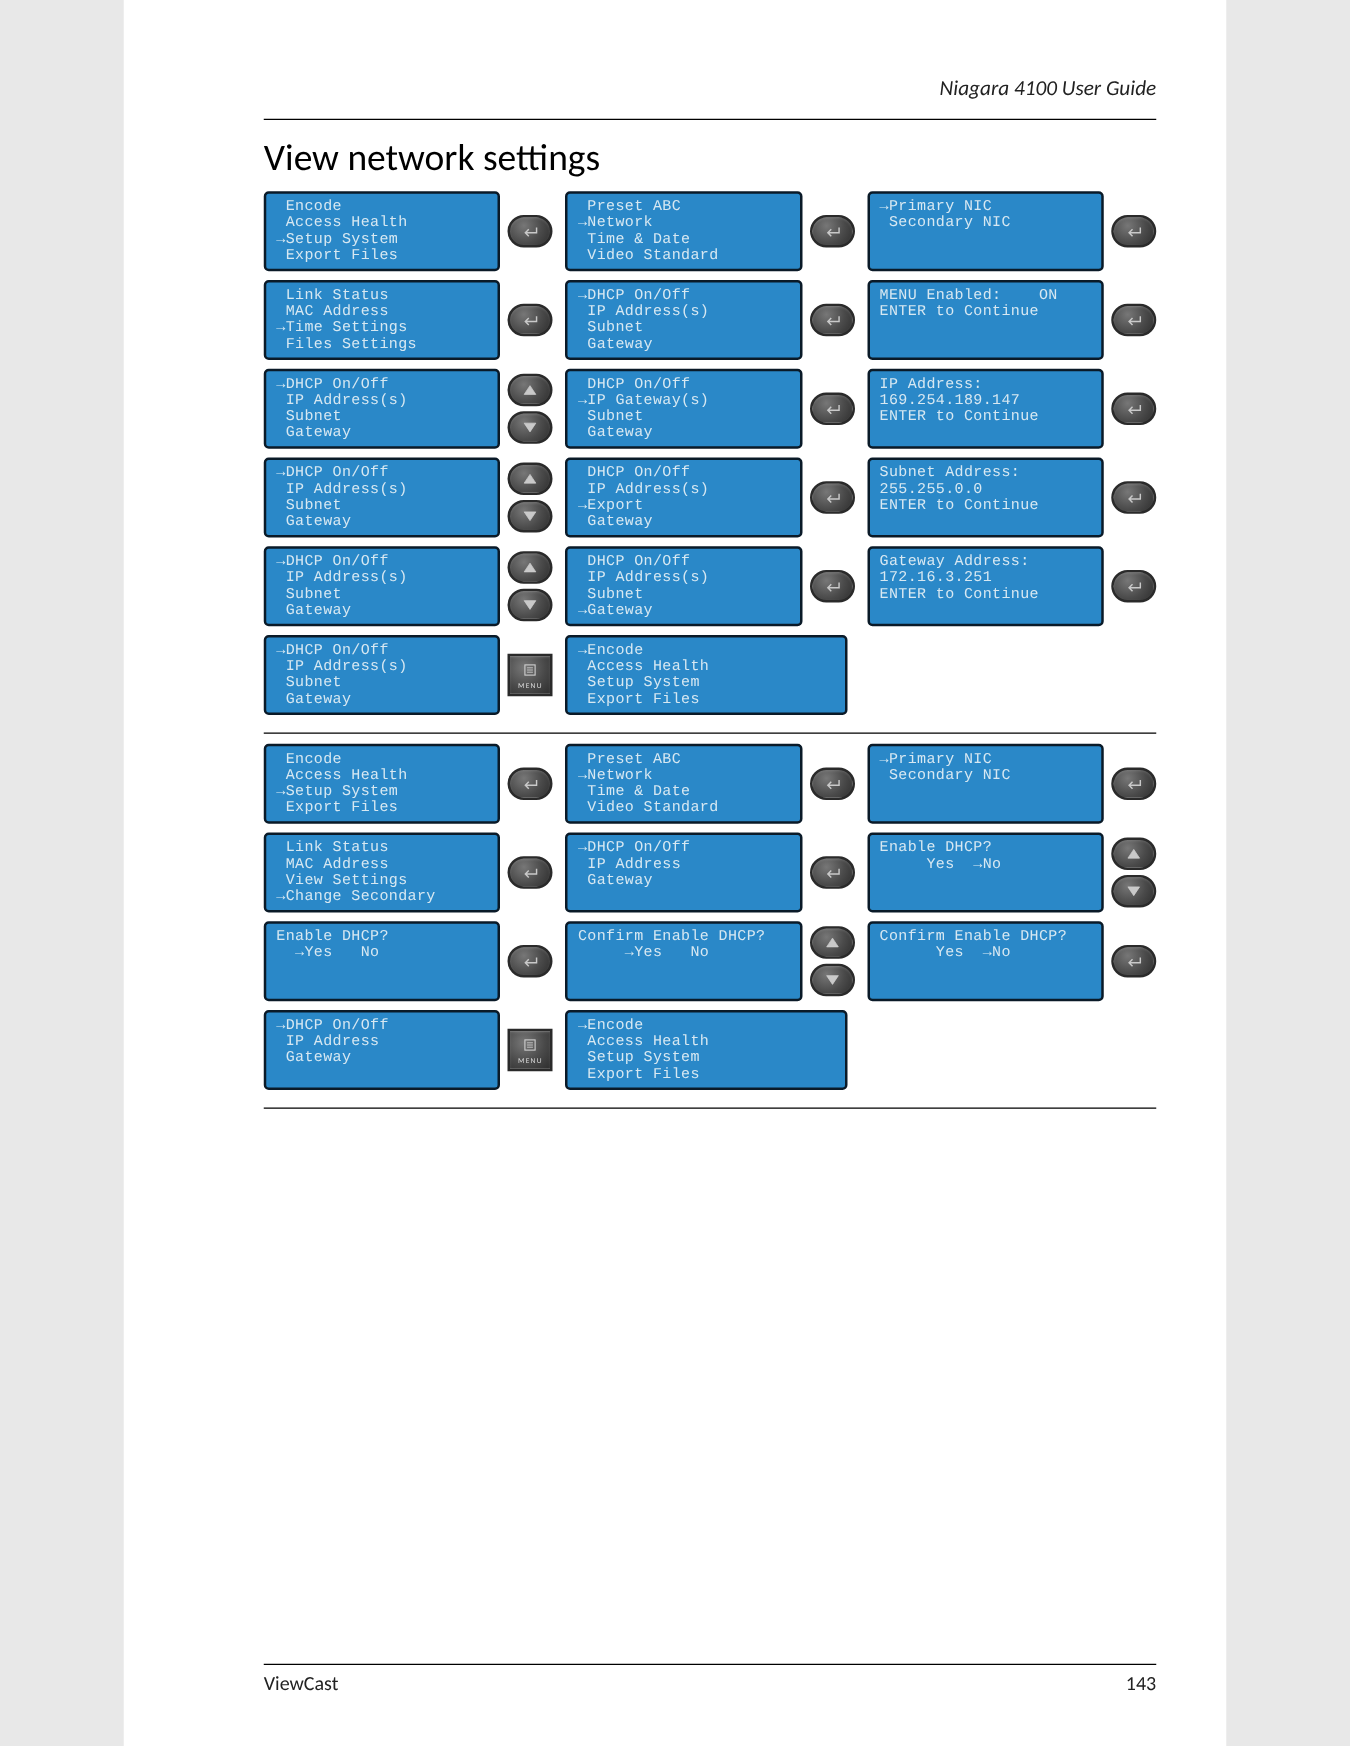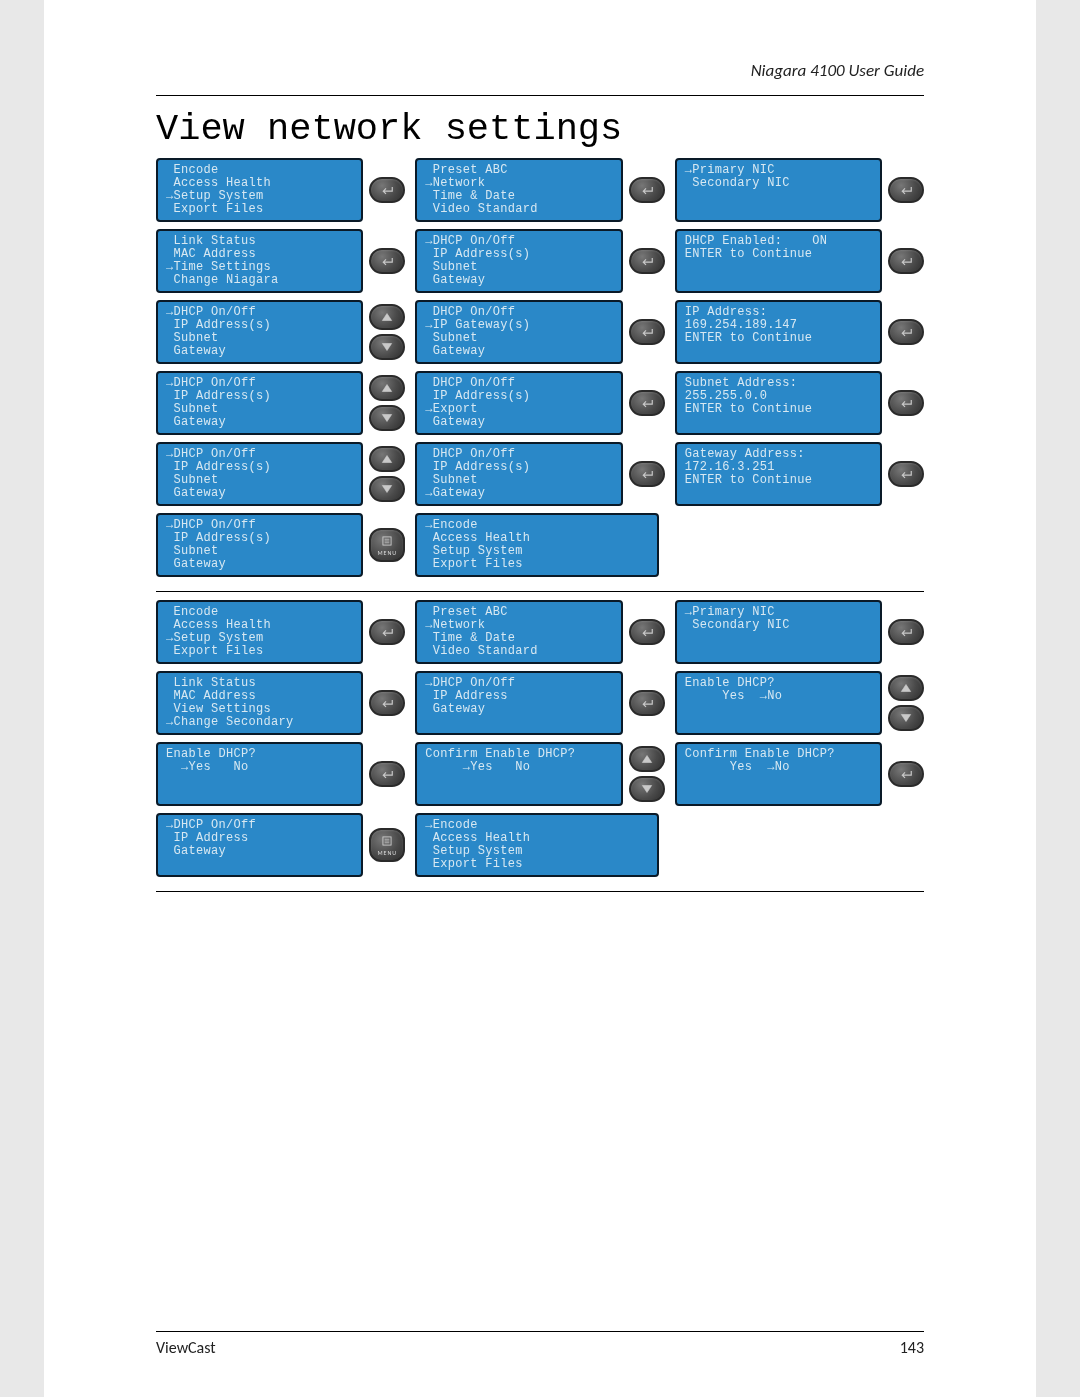--- a/index.html
+++ b/index.html
@@ -6,31 +6,31 @@
     --lcd:#2a88c8;
     --lcd-border:#0a1a28;
     --lcd-text:#d7e8f2;
     --btn:#5f5f5f;
     --btn-dark:#3a3a3a;
     --page:#ffffff;
   }
   *{box-sizing:border-box;}
   html,body{margin:0;padding:0;background:#e8e8e8;}
   .page{
-    width:992px;min-height:1397px;margin:0 auto;background:var(--page);
-    padding:60px 112px 40px 112px;position:relative;
+    width:882px;min-height:1397px;margin:0 auto;background:var(--page);
+    padding:60px 56px 40px 112px;position:relative;
     font-family:Calibri,Arial,sans-serif;color:#222;
     display:flex;flex-direction:column;
   }
   .doc-title{
     text-align:right;font-style:italic;font-size:17px;margin-bottom:14px;
   }
   hr.rule{border:none;border-top:1px solid #000;margin:0 0 6px 0;}
   h1.section{
-    font-size:37px;font-weight:400;margin:6px 0 6px 0;color:#000;font-family:Liberation Mono, monospace;
+    font-size:30px;font-weight:400;margin:6px 0 6px 0;color:#000;
   }
   
   .lcd-grid{
     display:flex;flex-direction:column;gap:7px;margin:2px 0 14px 0;
   }
   .lcd-row{display:flex;gap:10px;align-items:stretch;}
   .cell{display:flex;align-items:center;gap:6px;width:252px;}
   .cell.empty{visibility:hidden;}
   
   .screen{
@@ -43,21 +43,21 @@
   .screen span.line{display:block;}
   
   .btns{display:flex;flex-direction:column;gap:4px;justify-content:center;}
   .btn{
     width:36px;height:26px;background:radial-gradient(circle at 35% 30%,#777,#4a4a4a 55%,#2e2e2e);
     border:2px solid #2a2a2a;border-radius:14px;
     display:flex;align-items:center;justify-content:center;color:#ddd;
     font-size:12px;position:relative;box-shadow:inset 0 1px 2px rgba(255,255,255,.15);
   }
   .btn svg{width:14px;height:14px;fill:#c9c9c9;}
-  .btn.menu{flex-direction:column;height:34px;width:36px;border-radius:12px;}
+  .btn.menu{flex-direction:column;height:34px;width:36px;border-radius:0;}
   .btn.menu .mlabel{font-size:6px;letter-spacing:1px;color:#ddd;margin-top:1px;}
   .btn.updown path{stroke:#cfcfcf;stroke-width:1}
   
   .footer-space{flex:1;}
   .footer{
     display:flex;justify-content:space-between;font-size:16px;margin-top:20px;
     border-top:1px solid #000;padding-top:6px;
   }
 </style>
 </head>
@@ -97,41 +97,41 @@
             <div class="btn">
               <svg viewBox="0 0 24 24">
                 <path d="M20 7v6H8l3-3-1.4-1.4L4.2 14l5.4 5.4L11 18l-3-3h14V7z"></path>
               </svg>
             </div>
           </div>
         </div>
       </div>
       <div class="lcd-row">
         <div class="cell">
-          <div class="screen"><span class="line"> Link Status</span><span class="line"> MAC Address</span><span class="line">→Time Settings</span><span class="line"> Change Niagara</span></div>
+          <div class="screen"><span class="line"> Link Status</span><span class="line"> MAC Address</span><span class="line">→Time Settings</span><span class="line"> Files Settings</span></div>
           <div class="btns">
             <div class="btn">
               <svg viewBox="0 0 24 24">
                 <path d="M20 7v6H8l3-3-1.4-1.4L4.2 14l5.4 5.4L11 18l-3-3h14V7z"></path>
               </svg>
             </div>
           </div>
         </div>
         <div class="cell">
           <div class="screen"><span class="line">→DHCP On/Off</span><span class="line"> IP Address(s)</span><span class="line"> Subnet</span><span class="line"> Gateway</span></div>
           <div class="btns">
             <div class="btn">
               <svg viewBox="0 0 24 24">
                 <path d="M20 7v6H8l3-3-1.4-1.4L4.2 14l5.4 5.4L11 18l-3-3h14V7z"></path>
               </svg>
             </div>
           </div>
         </div>
         <div class="cell">
-          <div class="screen"><span class="line">DHCP Enabled:    ON</span><span class="line"></span><span class="line"></span><span class="line">ENTER to Continue</span></div>
+          <div class="screen"><span class="line">MENU Enabled:    ON</span><span class="line"></span><span class="line"></span><span class="line">ENTER to Continue</span></div>
           <div class="btns">
             <div class="btn">
               <svg viewBox="0 0 24 24">
                 <path d="M20 7v6H8l3-3-1.4-1.4L4.2 14l5.4 5.4L11 18l-3-3h14V7z"></path>
               </svg>
             </div>
           </div>
         </div>
       </div>
       <div class="lcd-row">

